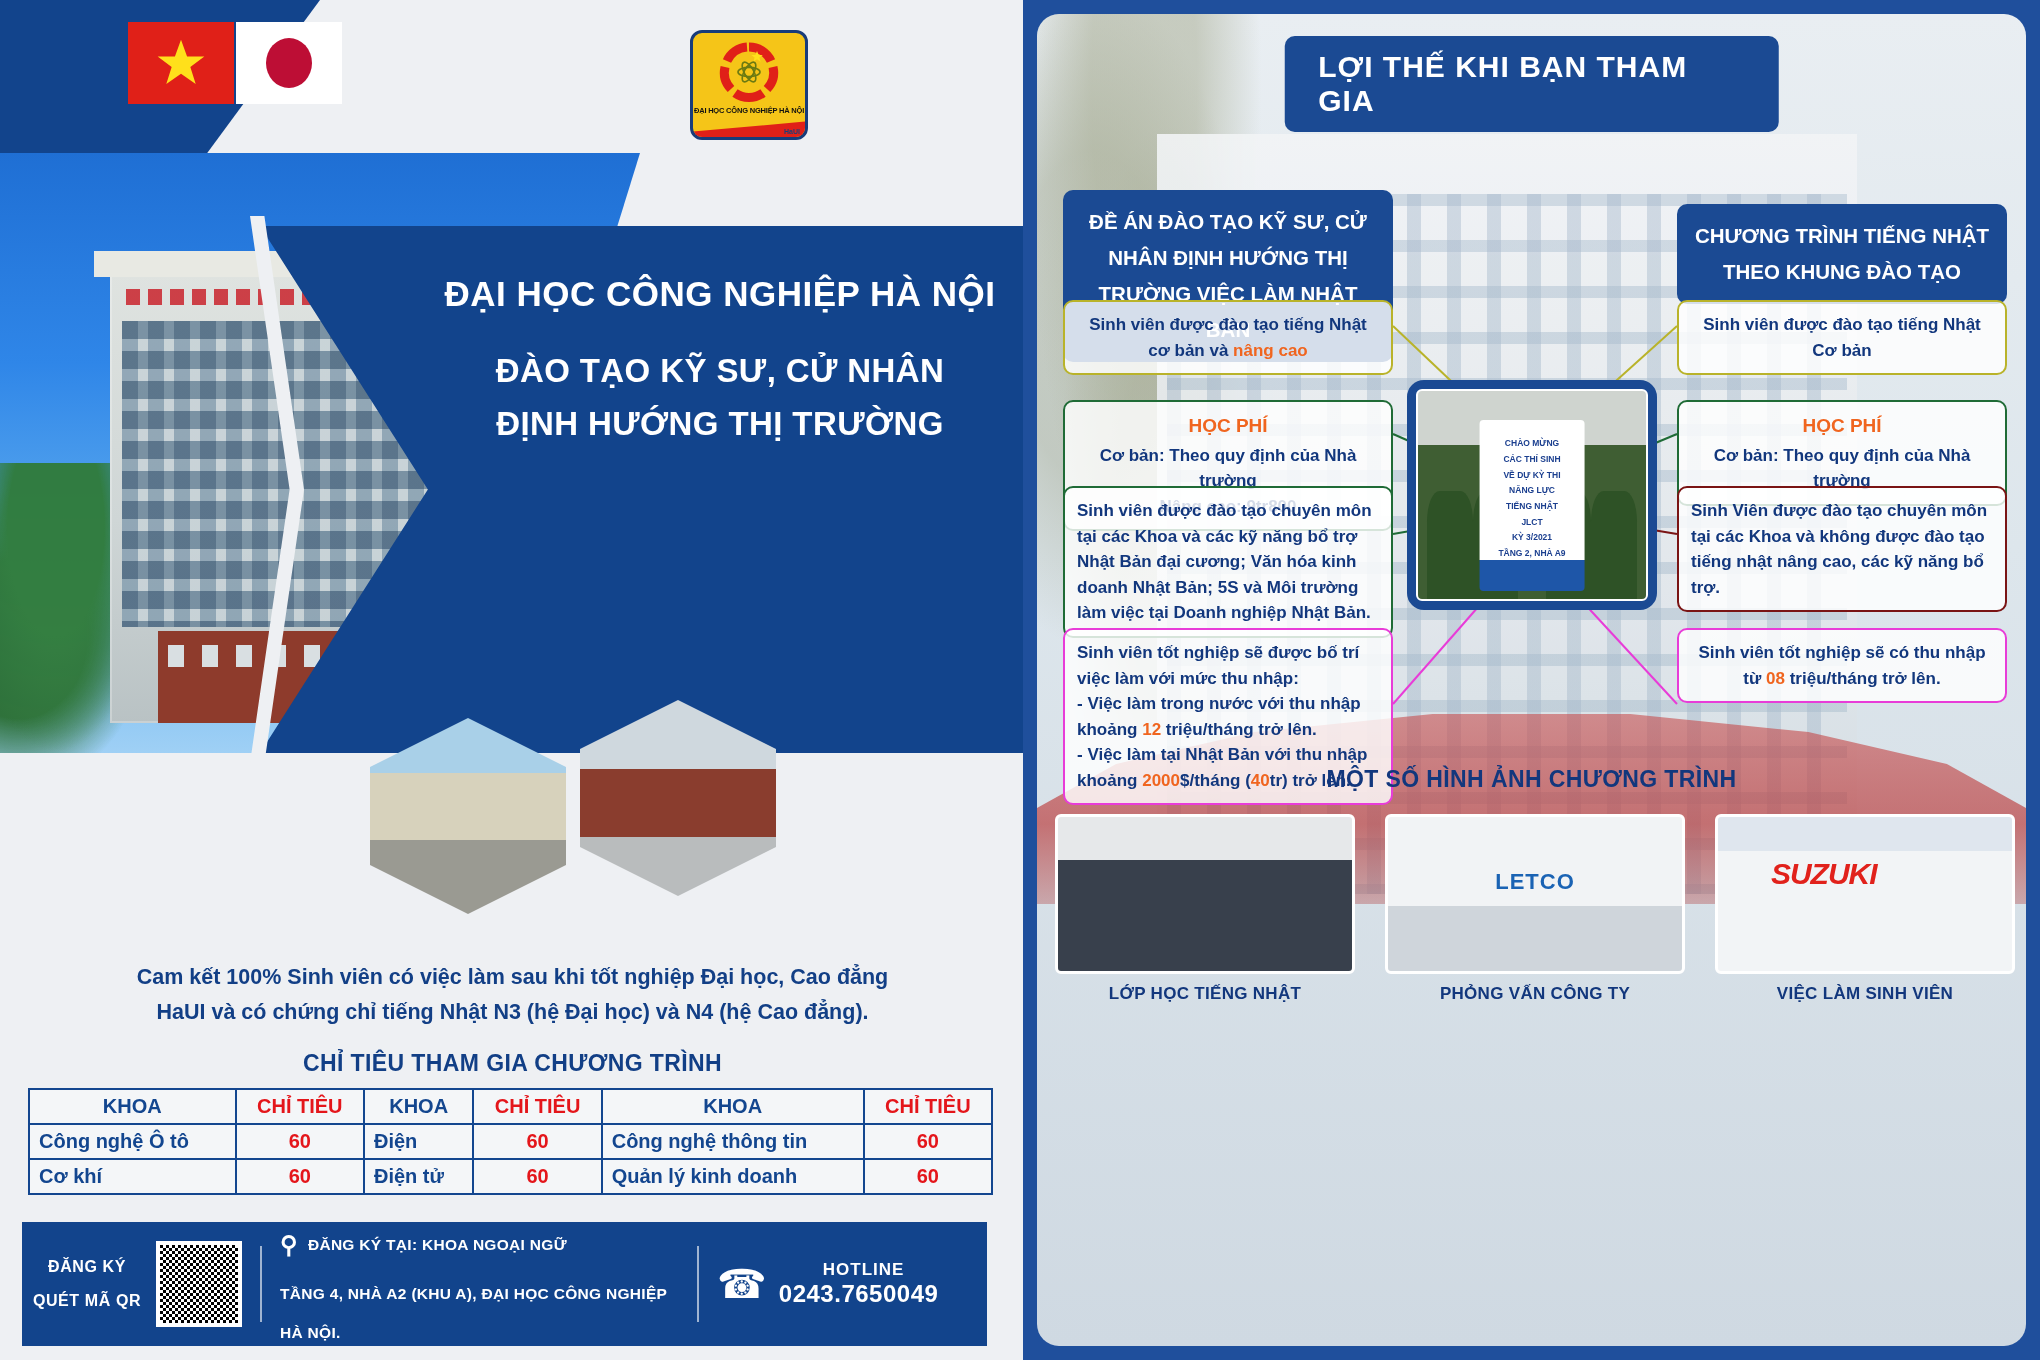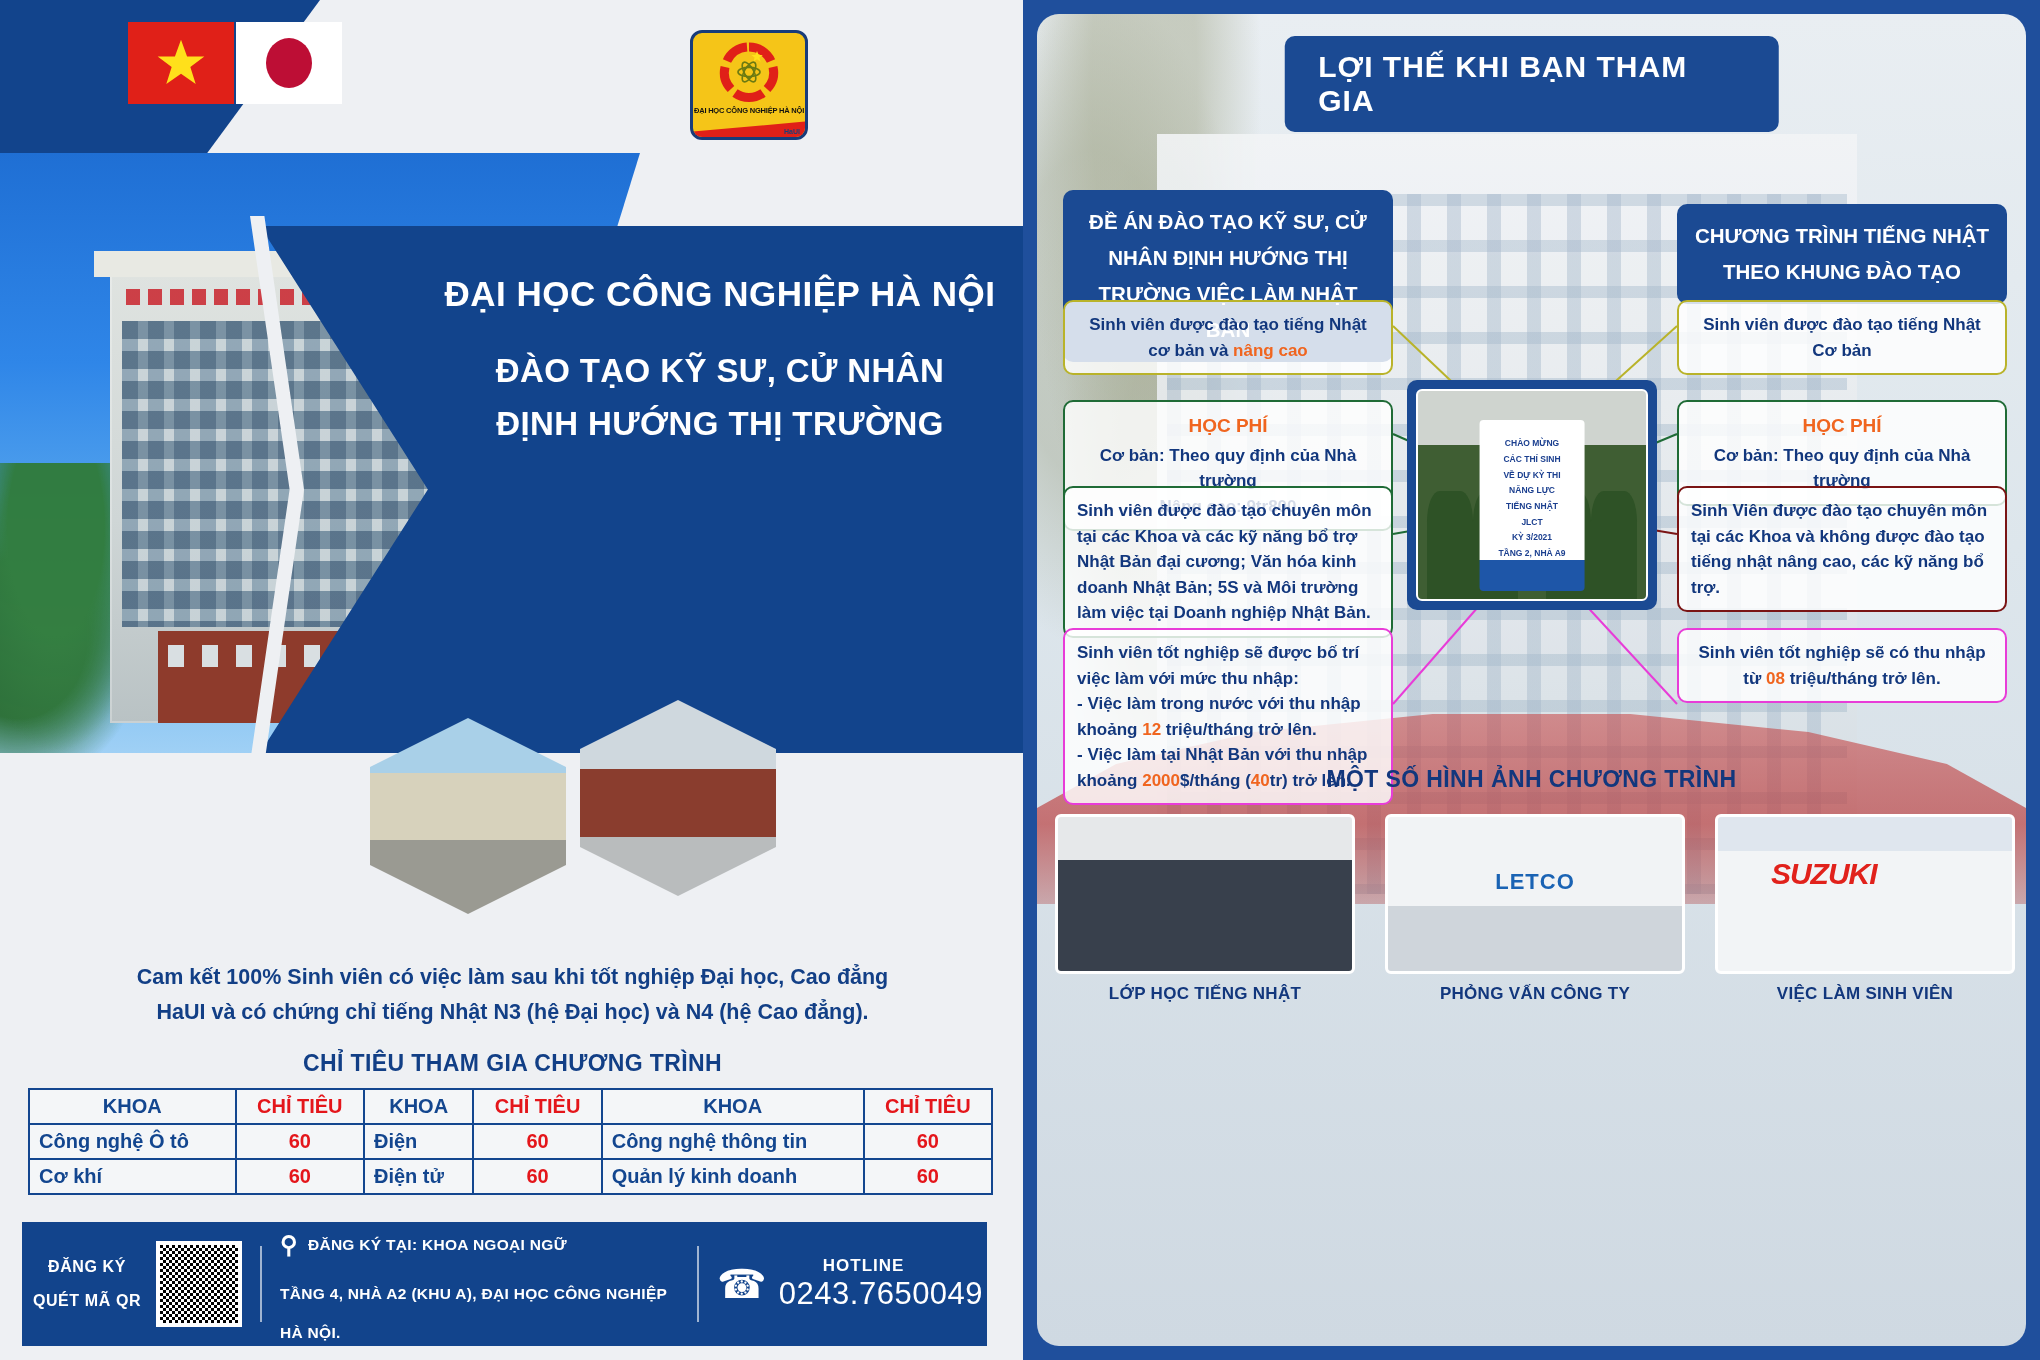--- a/index.html
+++ b/index.html
@@ -99,21 +99,21 @@
       repeating-linear-gradient(90deg,#000 0 3px, #fff 3px 6px),
       repeating-linear-gradient(180deg,#000 0 3px, #fff 3px 6px);
      background-blend-mode:difference; }
   .divider { width:2px; height:76px; background:rgba(255,255,255,.6); margin:0 18px; }
   .f-addr { flex:1; font-size:15.5px; font-weight:bold; line-height:2.5; letter-spacing:.3px; }
   .f-addr .row { display:flex; align-items:center; gap:10px; }
   .pin { font-size:24px; }
   .f-hot { width:270px; display:flex; align-items:center; gap:12px; }
   .phone-ico { font-size:40px; transform:scaleX(-1); }
   .hot-lab { font-size:17px; font-weight:bold; letter-spacing:1px;padding-left:44px; }
-  .hot-num { font-size:31px; font-weight:normal; letter-spacing:.5px; }
+  .hot-num { font-size:24px; font-weight:bold; letter-spacing:.5px; }
 
   
   .right-panel { position:absolute; left:1023px; top:0; width:1017px; height:1360px;
      background:#1f4f9c; padding:14px; }
   .rp-inner { position:relative; width:100%; height:100%; border-radius:22px; overflow:hidden;
      background:linear-gradient(180deg,#e9eef2 0%, #dde6ec 40%, #cfd9e2 100%); }
   .rp-bg-bldg { position:absolute; left:120px; top:120px; width:700px; height:760px;
      background:linear-gradient(180deg,#f2f4f6 0%, #e3e8ec 60%, #d2dae1 100%); opacity:.9; }
   .rp-bg-bldg:after { content:""; position:absolute; inset:60px 10px 0 10px;
      background: repeating-linear-gradient(90deg, rgba(160,180,200,.45) 0 14px, transparent 14px 40px),
@@ -147,21 +147,21 @@
   .L1 { left:26px;  top:286px; width:330px; text-align:center; }
   .L2 { left:26px;  top:386px; width:330px; }
   .L3 { left:26px;  top:472px; width:330px; }
   .L4 { left:26px;  top:614px; width:330px; }
   .R1 { left:640px; top:286px; width:330px; text-align:center; }
   .R2 { left:640px; top:386px; width:330px; }
   .R3 { left:640px; top:472px; width:330px; }
   .R4 { left:640px; top:614px; width:330px; text-align:center; }
 
   .center-photo { position:absolute; left:370px; top:366px; width:250px; height:230px;
-     border:4px solid #1b4a93; border-radius:10px; background:#1b4a93; padding:5px; }
+     border:4px solid #1b4a93; border-radius:17px; background:#1b4a93; padding:5px; }
   .cp-in { width:100%; height:100%; border:2px solid #fff; border-radius:6px; overflow:hidden;
      background:linear-gradient(180deg,#cfd4cf 0 26%, #3f5e33 26% 100%); position:relative; }
   .cp-banner { position:absolute; left:50%; transform:translateX(-50%); top:14%; width:46%; height:82%;
      background:linear-gradient(180deg,#fff 0 82%, #1e56a8 82% 100%); border-radius:4px;
      color:#1b3f8f; font-size:8.5px; font-weight:bold; text-align:center; padding-top:16px; line-height:1.85; }
   .cp-people { position:absolute; inset:0; }
   .cp-p { position:absolute; bottom:0; width:20%; height:52%; background:#2e5226; border-radius:28% 28% 0 0; }
 
   .svg-links { position:absolute; inset:0; pointer-events:none; }
 

